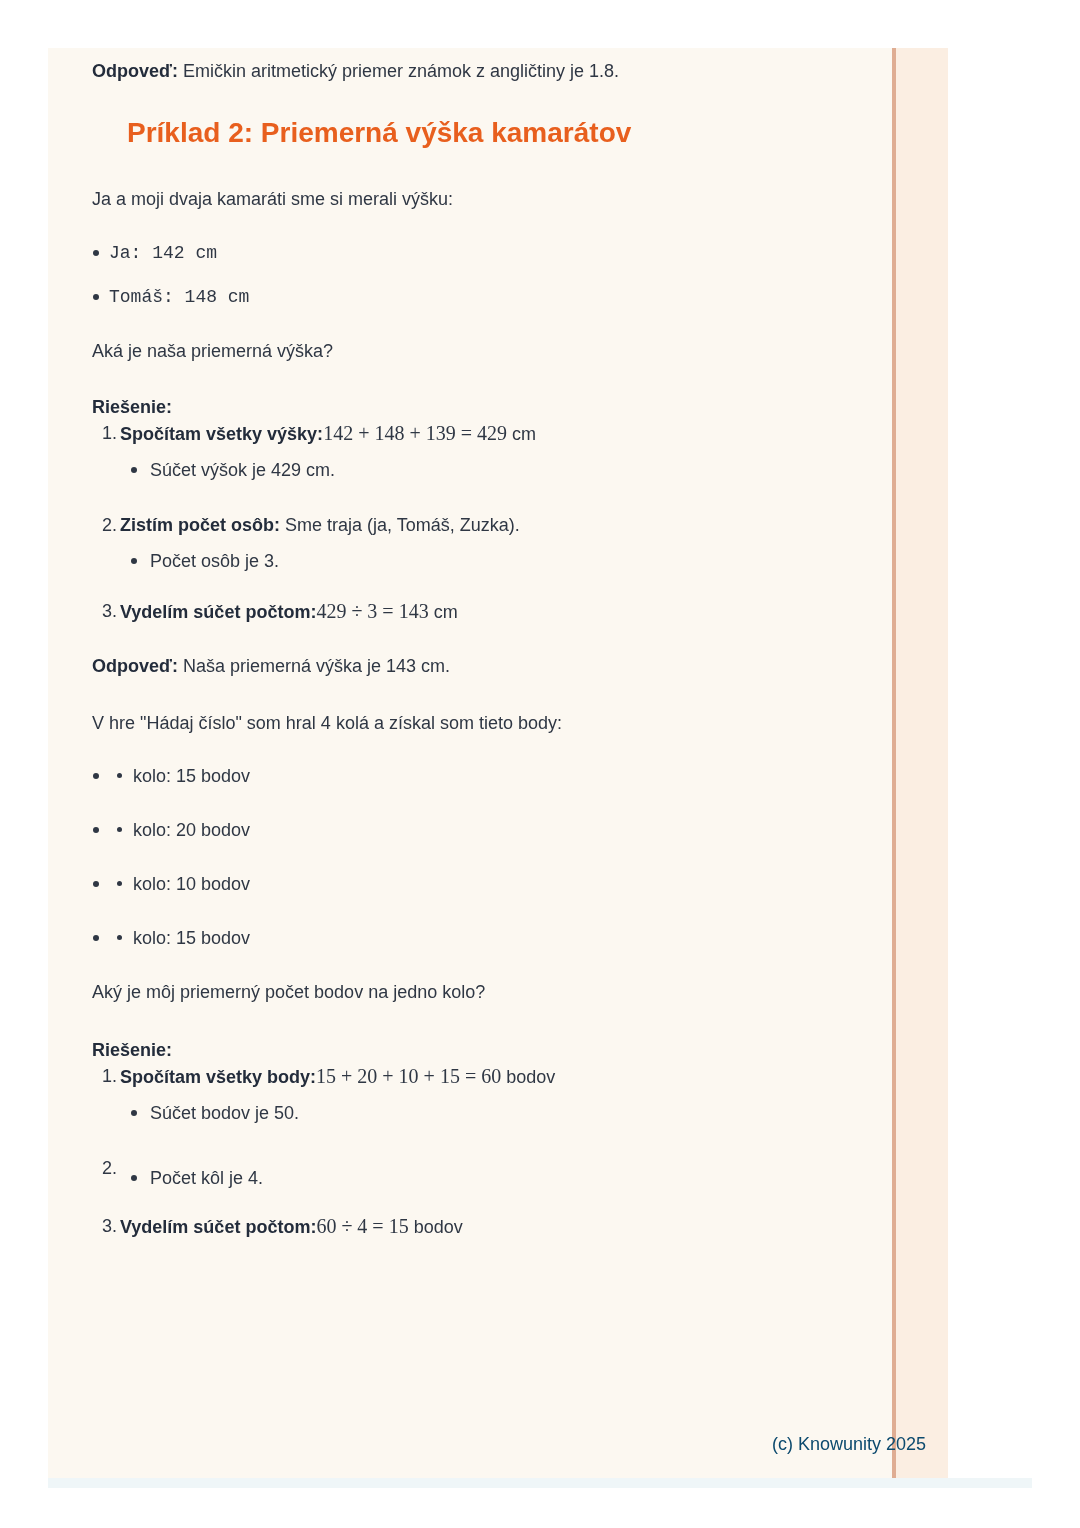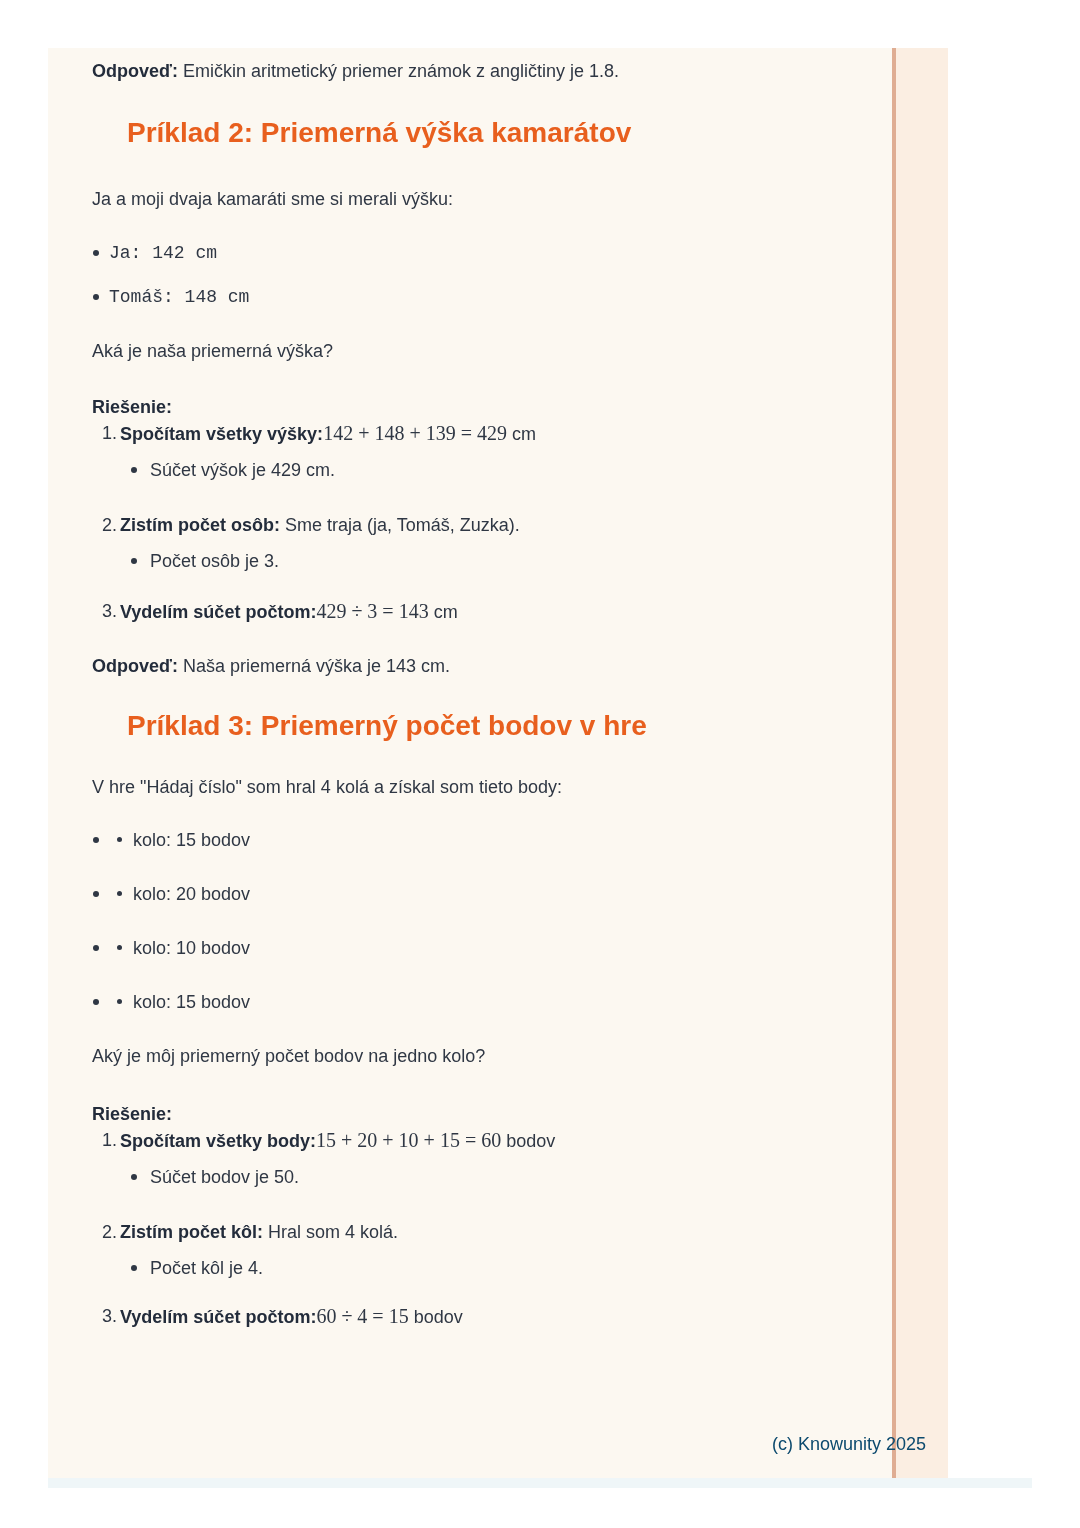--- a/index.html
+++ b/index.html
@@ -152,21 +152,20 @@
       <div class="step s3">
         <span class="step-num">3.</span>
         <div class="step-body">
           <div><strong>Vydelím súčet počtom:</strong><span class="math">429 ÷ 3 = 143</span><span> cm</span></div>
         </div>
       </div>
     </div>
 
     <p class="m-answer2"><strong>Odpoveď:</strong><span> Naša priemerná výška je 143 cm.</span></p>
 
-    <h2 class="accent h-ex3">Príklad 3: Priemerný počet bodov v hre</h2>
 
     <p class="m-intro3">V hre "Hádaj číslo" som hral 4 kolá a získal som tieto body:</p>
 
     <ul class="list-2">
       <li class="row">
           <span class="dot outer"></span>
           <span class="dot inner"></span>
           <span>kolo: 15 bodov</span>
         </li>
       <li class="row">
@@ -197,21 +196,20 @@
           <div><strong>Spočítam všetky body:</strong><span class="math">15 + 20 + 10 + 15 = 60</span><span> bodov</span></div>
           <div class="substep">
               <span class="dot"></span>
               <span>Súčet bodov je 50.</span>
             </div>
         </div>
       </div>
       <div class="step s2">
         <span class="step-num">2.</span>
         <div class="step-body">
-          <div><strong>Zistím počet kôl:</strong><span> Hral som 4 kolá.</span></div>
           <div class="substep">
               <span class="dot"></span>
               <span>Počet kôl je 4.</span>
             </div>
         </div>
       </div>
       <div class="step s3">
         <span class="step-num">3.</span>
         <div class="step-body">
           <div><strong>Vydelím súčet počtom:</strong><span class="math">60 ÷ 4 = 15</span><span> bodov</span></div>

